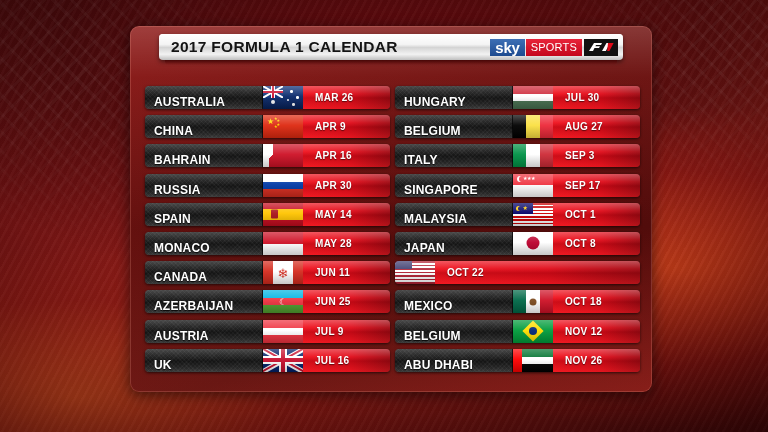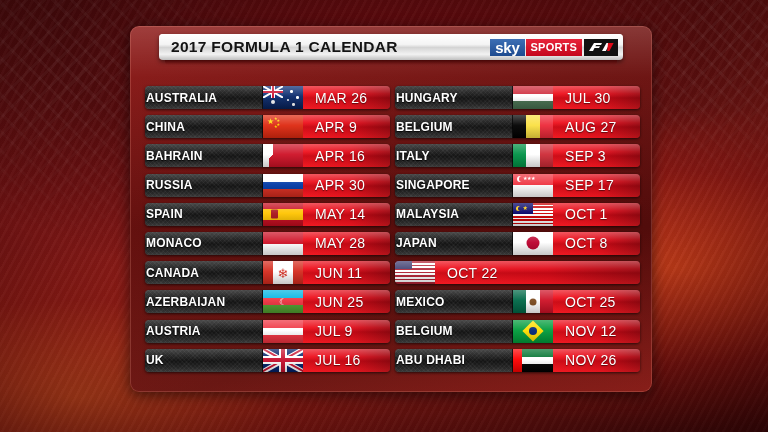--- a/index.html
+++ b/index.html
@@ -80,21 +80,21 @@
   
   .logo { display:flex; align-items:stretch; height:17px; }
   .logo-sky {
     background:linear-gradient(180deg,#3d6fb5,#1d4a8f);
     color:#fff; font-size:15px; font-weight:bold;
     display:flex; align-items:center; padding:0 5px;
     letter-spacing:-.2px;
   }
   .logo-sports {
     background:linear-gradient(180deg,#e8243a,#c4061c);
-    color:#fff; font-size:11px; font-weight:bold;
+    color:#fff; font-size:11px; font-weight:normal;
     display:flex; align-items:center; padding:0 5px;
     letter-spacing:.2px; margin-left:1px;
   }
   .logo-f1 {
     background:#111; margin-left:2px; width:34px;
     display:flex; align-items:center; justify-content:center; position:relative;
   }
   .f1-mark { display:block; }
 
   
@@ -109,21 +109,21 @@
     display:flex; align-items:stretch;
     border-radius:4px; overflow:hidden;
     box-shadow:0 1px 3px rgba(0,0,0,.65), inset 0 0 0 1px rgba(255,255,255,0.07);
   }
   .cell-country {
     flex:0 0 118px;
     background:
       repeating-linear-gradient(45deg, rgba(255,255,255,0.035) 0 1px, rgba(0,0,0,0) 1px 3px),
       repeating-linear-gradient(-45deg, rgba(255,255,255,0.03) 0 1px, rgba(0,0,0,0) 1px 3px),
       linear-gradient(180deg,#4a4a4a 0%, #2c2c2c 26%, #141414 52%, #262626 82%, #3a3a3a 100%);
-    display:flex; align-items:center; padding-left:1px;
+    display:flex; align-items:flex-end; padding-left:9px;
     border-right:1px solid rgba(0,0,0,.7);
   }
   .country-name {
     color:#fff; font-size:12px; font-weight:bold; letter-spacing:.2px;
     white-space:nowrap; text-shadow:0 1px 1px rgba(0,0,0,.85);
   }
   .cell-flag {
     flex:0 0 40px; position:relative; overflow:hidden;
     box-shadow:inset 0 0 0 1px rgba(0,0,0,.45);
   }
@@ -133,21 +133,21 @@
     background:linear-gradient(180deg, rgba(255,255,255,.30) 0%, rgba(255,255,255,.05) 45%, rgba(0,0,0,.22) 100%);
   }
   .cell-date {
     flex:1 1 auto;
     background:
       linear-gradient(180deg, rgba(255,255,255,0.30) 0%, rgba(255,255,255,0.05) 34%, rgba(0,0,0,0.14) 52%, rgba(255,80,70,0.16) 100%),
       linear-gradient(90deg,#f0101c 0%, #e00a18 55%, #a30812 100%);
     display:flex; align-items:center; padding-left:12px;
   }
   .date-text {
-    color:#fff; font-size:14px; font-weight:normal; letter-spacing:.3px;
+    color:#fff; font-size:10px; font-weight:bold; letter-spacing:.3px;
     white-space:nowrap; text-shadow:0 1px 1px rgba(0,0,0,.55);
   }
 
   
   .f-au{background:linear-gradient(180deg,#0b2f78,#072159);}
   .f-cn{background:#de2910;}
   .f-bh{background:#fff;}
   .f-ru{background:linear-gradient(180deg,#fff 0 33.3%,#0039a6 33.3% 66.6%,#d52b1e 66.6% 100%);}
   .f-es{background:linear-gradient(180deg,#c60b1e 0 25%,#ffc400 25% 75%,#c60b1e 75% 100%);}
   .f-mc{background:linear-gradient(180deg,#ce1126 0 50%,#fff 50% 100%);}
@@ -497,21 +497,21 @@
         <div class="row">
           <div class="cell-country">
             <span class="country-name">MEXICO</span>
           </div>
           <div class="cell-flag">
             <span class="flag f-mx">
               <span class="ov mx-em"></span>
             </span>
           </div>
           <div class="cell-date">
-            <span class="date-text">OCT 25</span>
+            <span class="date-text">OCT 18</span>
           </div>
         </div>
         <div class="row">
           <div class="cell-country">
             <span class="country-name">BELGIUM</span>
           </div>
           <div class="cell-flag">
             <span class="flag f-br">
               <span class="ov br-dia"></span>
               <span class="ov br-globe"></span>

